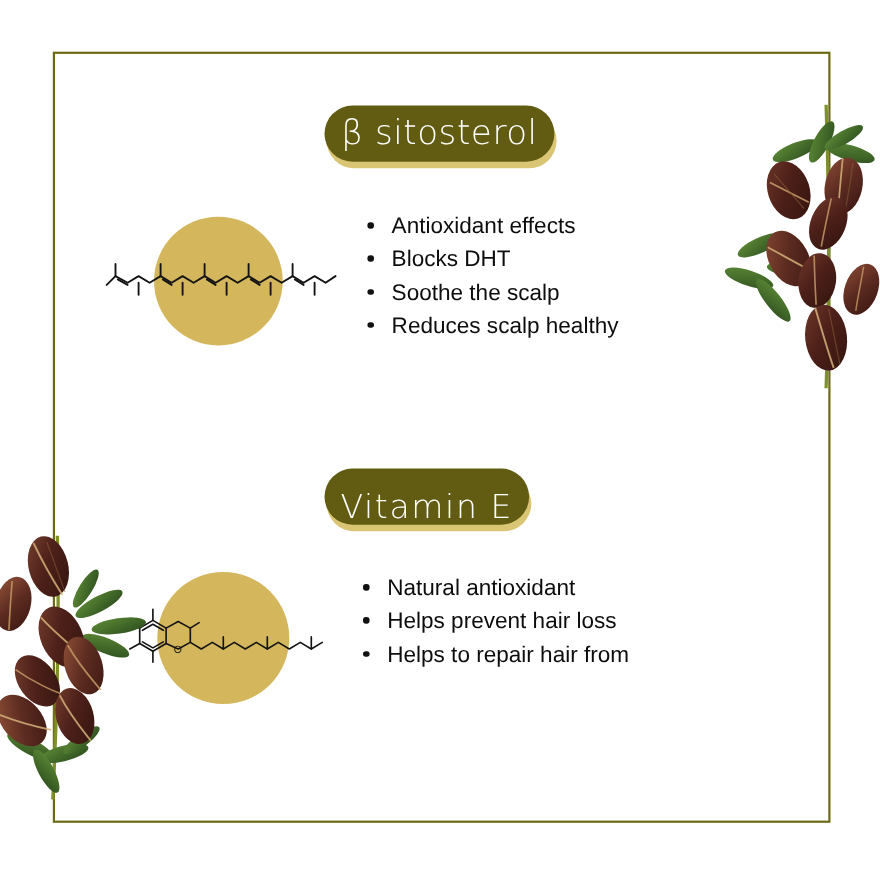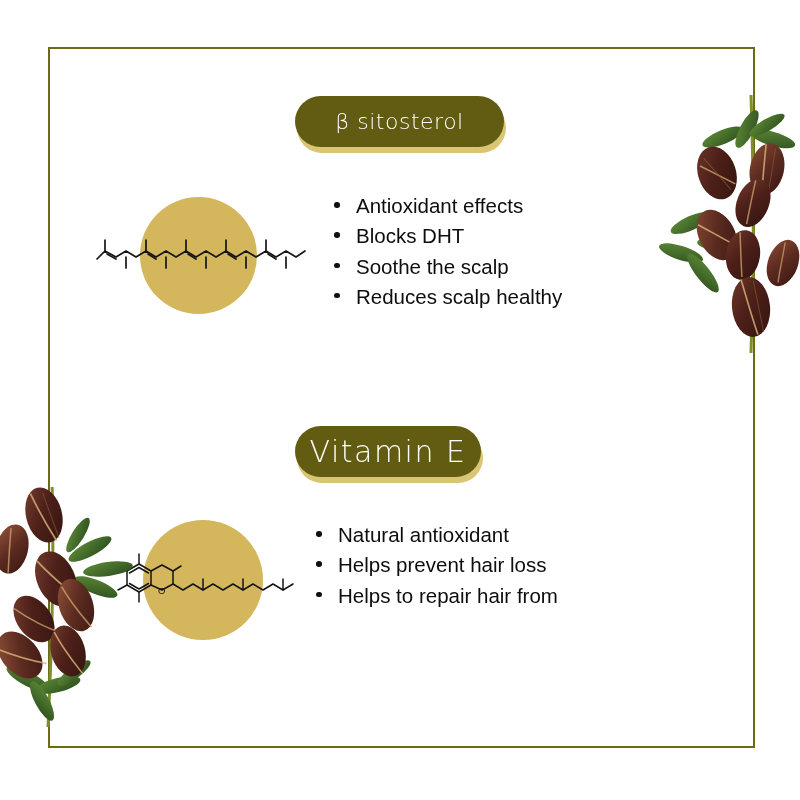--- a/index.html
+++ b/index.html
@@ -64,24 +64,24 @@
   }
   .pill-label {
     font-family: "DejaVu Sans", sans-serif;
     font-weight: 300;
     line-height: 1;
     white-space: nowrap;
   }
 
   #pill-beta-wrap { left: 295px; top: 96px; }
   #pill-beta { width: 209px; height: 51px; }
-  #pill-beta .pill-label { font-size: 22px; }
+  #pill-beta .pill-label { font-size: 31px; }
 
   #pill-vite-wrap { left: 295px; top: 426px; }
-  #pill-vite { width: 186px; height: 51px; }
+  #pill-vite { width: 186px; height: 51px; align-items: flex-end; }
   #pill-vite .pill-label { font-size: 30px; letter-spacing: 1.5px; }
 
   
   .bullets {
     position: absolute;
     list-style: none;
     margin: 16px;
     padding: 0;
     color: #0d0d0d;
     font-family: "Liberation Sans", sans-serif;
@@ -100,21 +100,21 @@
     position: absolute;
     left: 4px;
     top: 10px;
     width: 5.5px;
     height: 5.5px;
     border-radius: 50%;
     background: #111111;
   }
 
   #bullets-beta { left: 314px; top: 176px; width: 330px; }
-  #bullets-vite { left: 296px; top: 505px; width: 350px; }
+  #bullets-vite { left: 310px; top: 505px; width: 350px; }
 
   
   .gold-circle {
     position: absolute;
     border-radius: 50%;
     background: #d4b65c;
     z-index: 1;
   }
   #circle-beta { left: 140px; top: 197px; width: 117px; height: 117px; }
   #circle-vite { left: 143px; top: 520px; width: 120px; height: 120px; }

